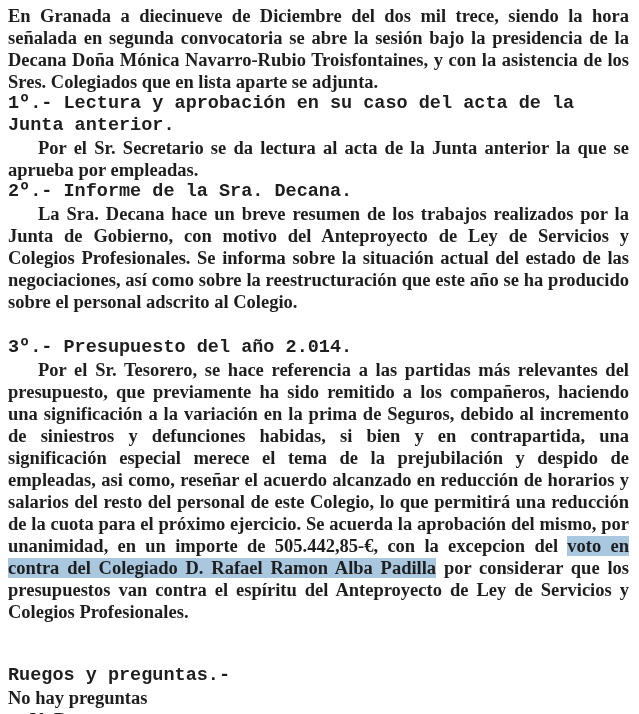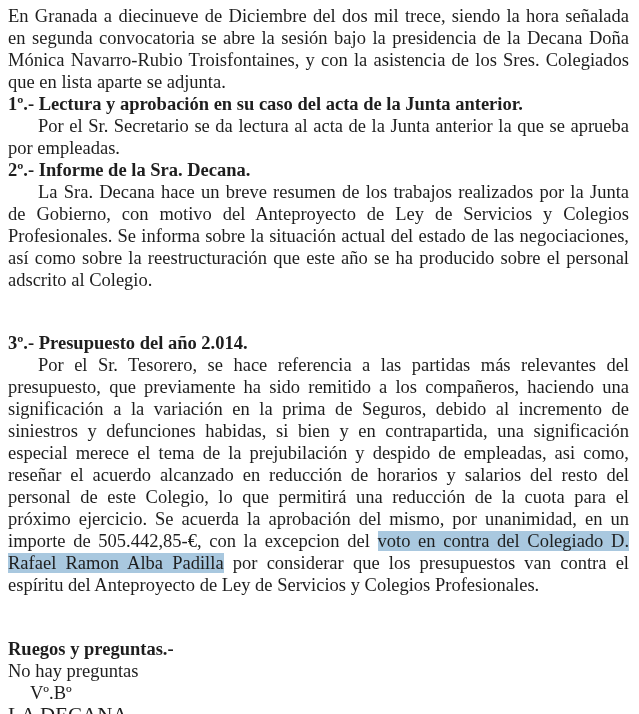--- a/index.html
+++ b/index.html
@@ -19,39 +19,41 @@
     min-height: 714px;
     background: #ffffff;
     padding: 5px 10px 6px 8px;
     overflow: hidden;
   }
 
   .para {
     font-size: 18.5px;
     line-height: 22px;
     text-align: justify;
+    font-weight: bold;
   }
 
   .para.no-justify {
     text-align: left;
   }
 
   .indent {
     text-indent: 30px;
   }
 
   .heading {
     font-size: 18.5px;
     line-height: 22px;
     font-weight: bold;
     text-align: left;
+    font-family: Liberation Mono, monospace;
   }
 
   .gap   { }
-  .gap2  { margin-top: 41px; }
+  .gap2  { margin-top: 24px; }
   .gap3  { margin-top: 42px; }
 
   mark.hl {
     background: #a9c8df;
     color: inherit;
   }
 
   .vobo {
     padding-left: 22px;
   }

